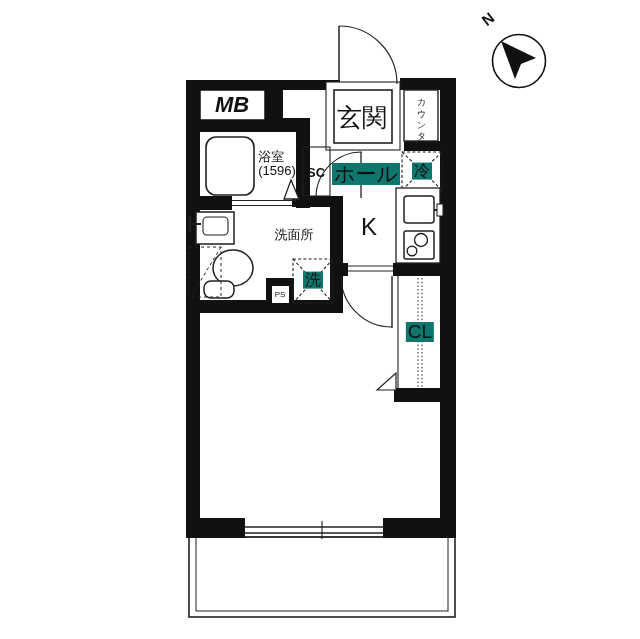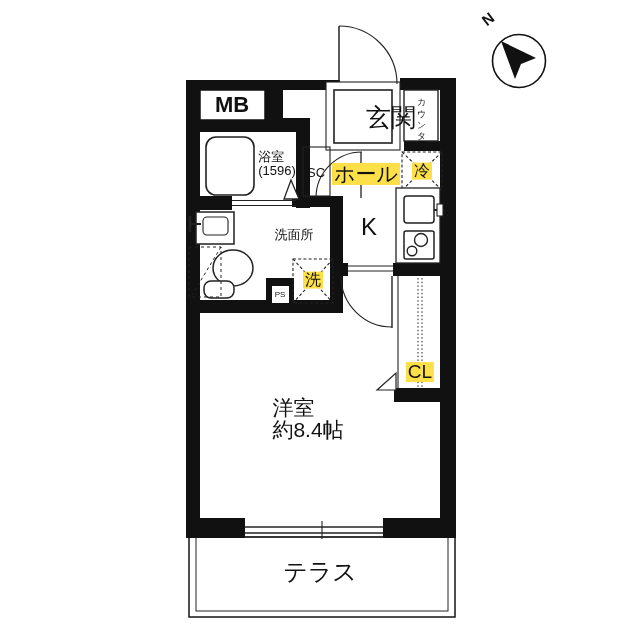--- a/index.html
+++ b/index.html
@@ -5,27 +5,27 @@
   html,body{margin:0;padding:0;background:#ffffff;}
   #stage{
     position:relative;width:640px;height:639px;background:#ffffff;overflow:hidden;
     font-family:"Liberation Sans","DejaVu Sans",sans-serif;color:#111;
   }
   #plan-svg{position:absolute;left:0;top:0;width:640px;height:639px;}
   .lbl{
     position:absolute;transform:translate(-50%,-50%);
     color:#111;white-space:nowrap;font-weight:500;line-height:1.05;
   }
-  .lbl.bg{background:#fde047;padding:0 2px;}
+  .lbl.bg{background:#0f766e;padding:0 2px;}
   .two{text-align:left;}
   .vert{writing-mode:vertical-rl;text-orientation:upright;letter-spacing:1px;}
   .fz9{font-size:9px;} .fz8{font-size:8px;}
   .fz13{font-size:13px;} .fz16{font-size:16px;} .fz19{font-size:19px;}
   .fz21{font-size:21px;} .fz22{font-size:22px;font-weight:600;}
-  .fz24{font-size:24px;} .fz25{font-size:25px;margin-left:29px;}
+  .fz24{font-size:24px;} .fz25{font-size:25px;}
   .north{font-size:15px;font-weight:700;transform:translate(-50%,-50%) rotate(-38deg);}
 </style>
 </head>
 <body>
 
 <div id="stage">
 
   <svg id="plan-svg" viewBox="0 0 640 639">
 
     <g fill="none" stroke="#222">
@@ -135,35 +135,30 @@
       <line x1="245" y1="533" x2="383" y2="533" stroke-width="1.4"></line>
       <line x1="322" y1="521" x2="322" y2="539" stroke-width="1.1"></line>
     </g>
 
     <g>
       <circle cx="519" cy="61" r="26.5" fill="#fff" stroke="#111" stroke-width="1.6"></circle>
       <polygon points="501,41 536,58 521,64 515,79" fill="#111"></polygon>
     </g>
   </svg>
 
-  <div class="lbl fz22" style="left:232px;top:105px;">MB</div>
+  <div class="lbl fz22" style="left:232px;top:105px;font-style:italic;">MB</div>
   <div class="lbl fz25" style="left:362px;top:117px;">玄関</div>
   <div class="lbl vert fz9" style="left:421px;top:115px;">カウンター</div>
   <div class="lbl two fz13" style="left:277px;top:164px;">
     <div>浴室</div>
     <div>(1596)</div>
   </div>
-  <div class="lbl fz13" style="left:316px;top:173px;">SC</div>
+  <div class="lbl fz13" style="left:316px;top:173px;font-weight:bold;">SC</div>
   <div class="lbl bg fz21" style="left:366px;top:174px;">ホール</div>
   <div class="lbl bg fz16" style="left:422px;top:171px;">冷</div>
   <div class="lbl fz24" style="left:369px;top:227px;">K</div>
   <div class="lbl fz13" style="left:294px;top:235px;">洗面所</div>
   <div class="lbl bg fz16" style="left:313px;top:280px;">洗</div>
   <div class="lbl fz8" style="left:280px;top:295px;">PS</div>
-  <div class="lbl bg fz19" style="left:420px;top:332px;margin-top:40px;">CL</div>
-  <div class="lbl two fz21" style="left:308px;top:419px;">
-    <div>洋室</div>
-    <div>約8.4帖</div>
-  </div>
-  <div class="lbl fz24" style="left:320px;top:572px;">テラス</div>
+  <div class="lbl bg fz19" style="left:420px;top:332px;">CL</div>
   <div class="lbl north" style="left:488px;top:19px;">N</div>
 
 </div>
 
 </body></html>

